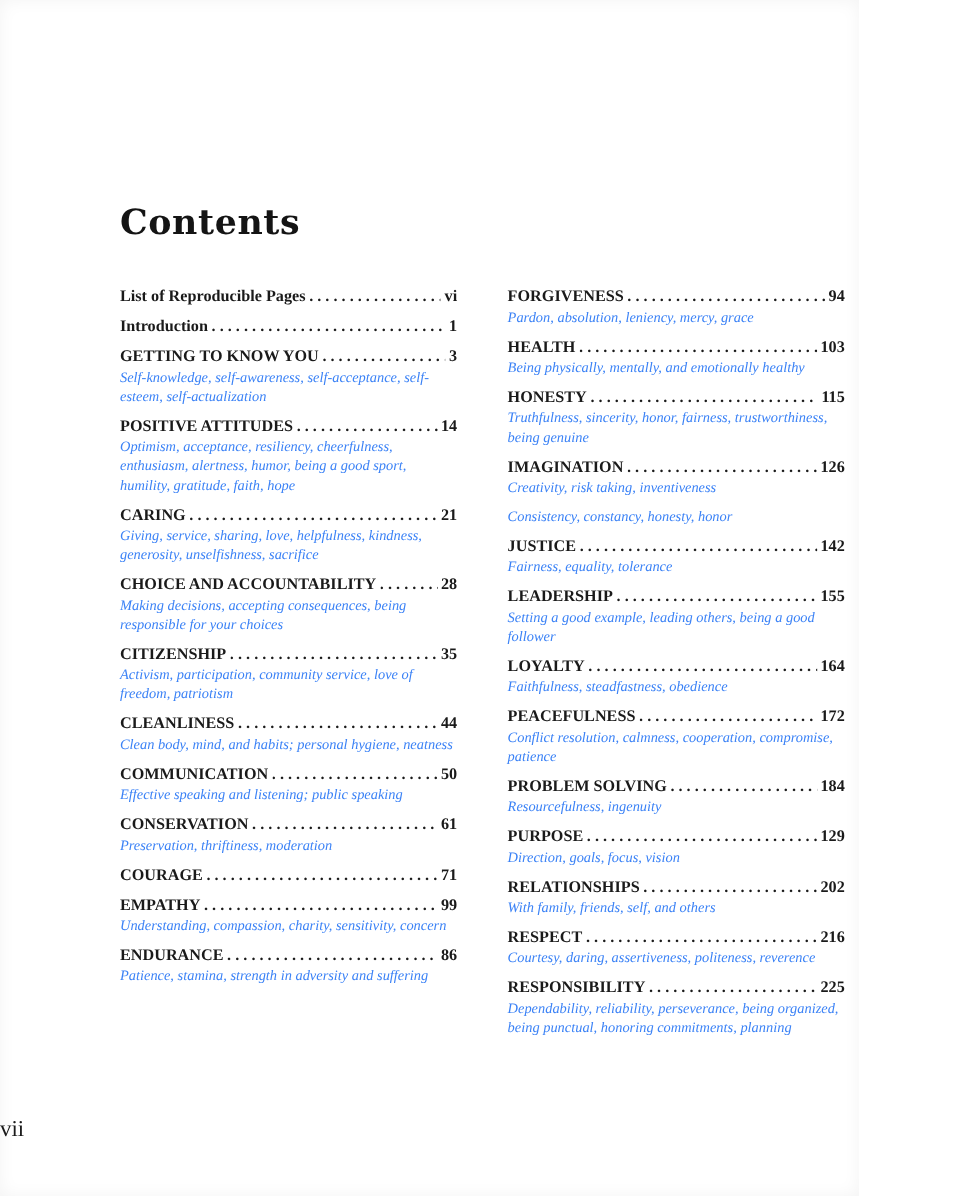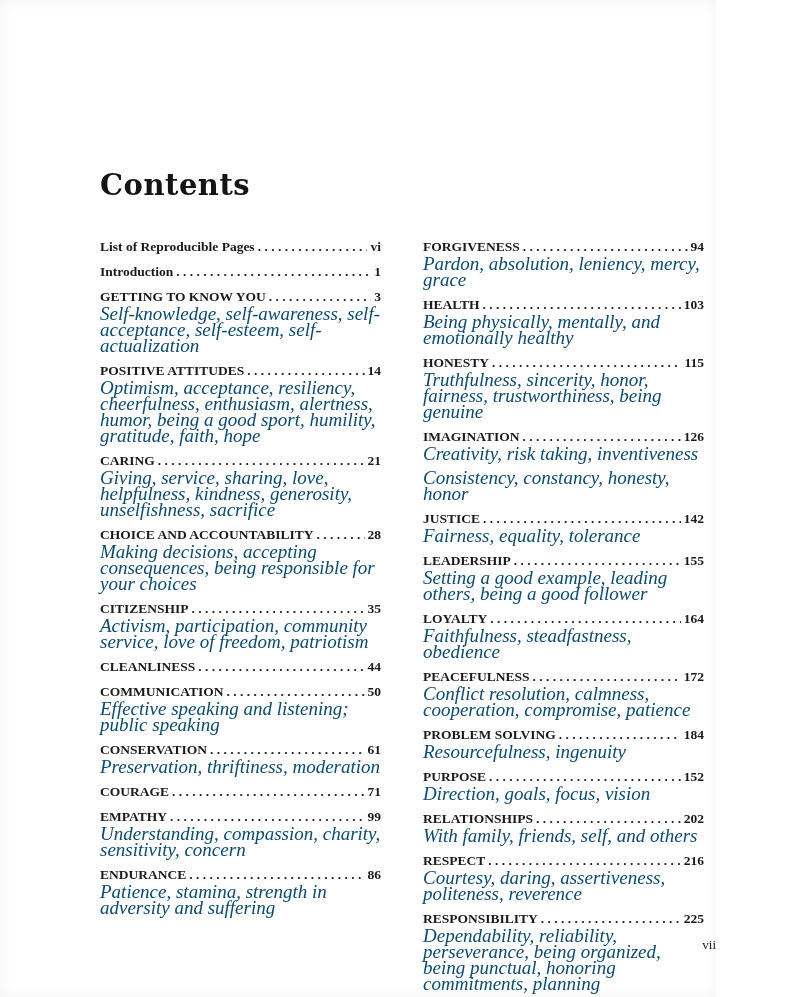--- a/index.html
+++ b/index.html
@@ -64,32 +64,32 @@
   .dots::after {
     content: ". . . . . . . . . . . . . . . . . . . . . . . . . . . . . . . . . . . . . . . . . . . . . . . . . .";
     white-space: nowrap;
     letter-spacing: 0px;
   }
   .entry-page {
     white-space: nowrap;
   }
   .entry-desc {
     font-style: italic;
-    font-size: 19px;
+    font-size: 12px;
     line-height: 16px;
     margin-top: 1px;
-    color: #0c4a6e;
+    color: #3b82f6;
   }
   .footer {
     position: absolute;
     bottom: 44px;
     left: 0;
     width: 100%;
-    text-align: right;
-    font-size: 13px;
+    text-align: left;
+    font-size: 19px;
     color: #1a1a1a;
   }
 </style>
 </head>
 <body>
 
 <div class="page">
   <h1 class="title">Contents</h1>
   <div class="columns">
     <div class="col" id="col-left">
@@ -146,20 +146,21 @@
             <span class="entry-page">35</span>
           </div>
           <div class="entry-desc">Activism, participation, community service, love of freedom, patriotism</div>
         </div>
         <div class="entry">
           <div class="entry-row">
             <span class="entry-title">CLEANLINESS</span>
             <span class="dots"></span>
             <span class="entry-page">44</span>
           </div>
+          <div class="entry-desc">Clean body, mind, and habits; personal hygiene, neatness</div>
         </div>
         <div class="entry">
           <div class="entry-row">
             <span class="entry-title">COMMUNICATION</span>
             <span class="dots"></span>
             <span class="entry-page">50</span>
           </div>
           <div class="entry-desc">Effective speaking and listening; public speaking</div>
         </div>
         <div class="entry">
@@ -267,21 +268,21 @@
             <span class="entry-title">PROBLEM SOLVING</span>
             <span class="dots"></span>
             <span class="entry-page">184</span>
           </div>
           <div class="entry-desc">Resourcefulness, ingenuity</div>
         </div>
         <div class="entry">
           <div class="entry-row">
             <span class="entry-title">PURPOSE</span>
             <span class="dots"></span>
-            <span class="entry-page">152</span>
+            <span class="entry-page">129</span>
           </div>
           <div class="entry-desc">Direction, goals, focus, vision</div>
         </div>
         <div class="entry">
           <div class="entry-row">
             <span class="entry-title">RELATIONSHIPS</span>
             <span class="dots"></span>
             <span class="entry-page">202</span>
           </div>
           <div class="entry-desc">With family, friends, self, and others</div>

